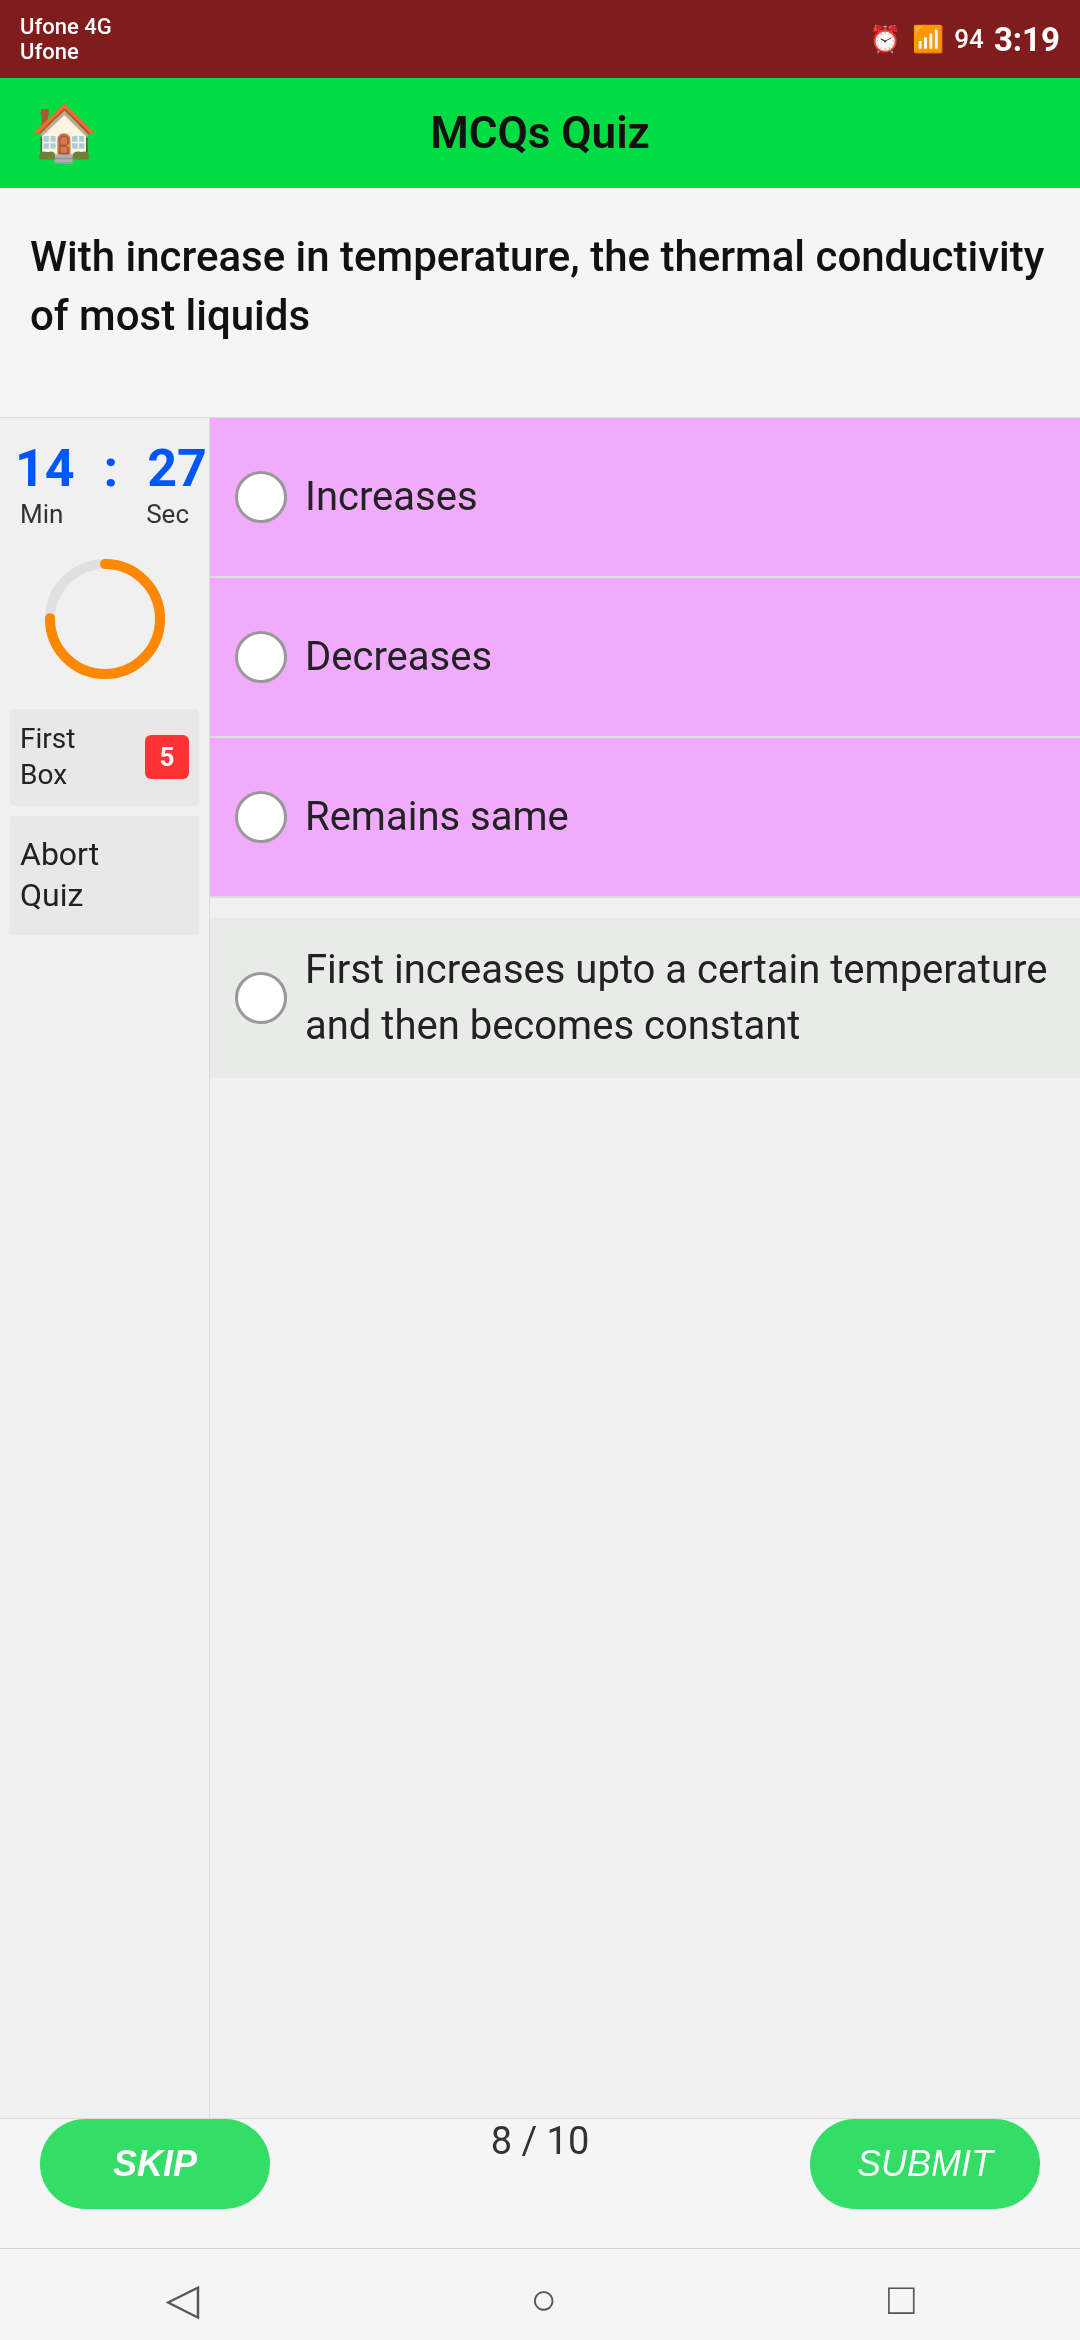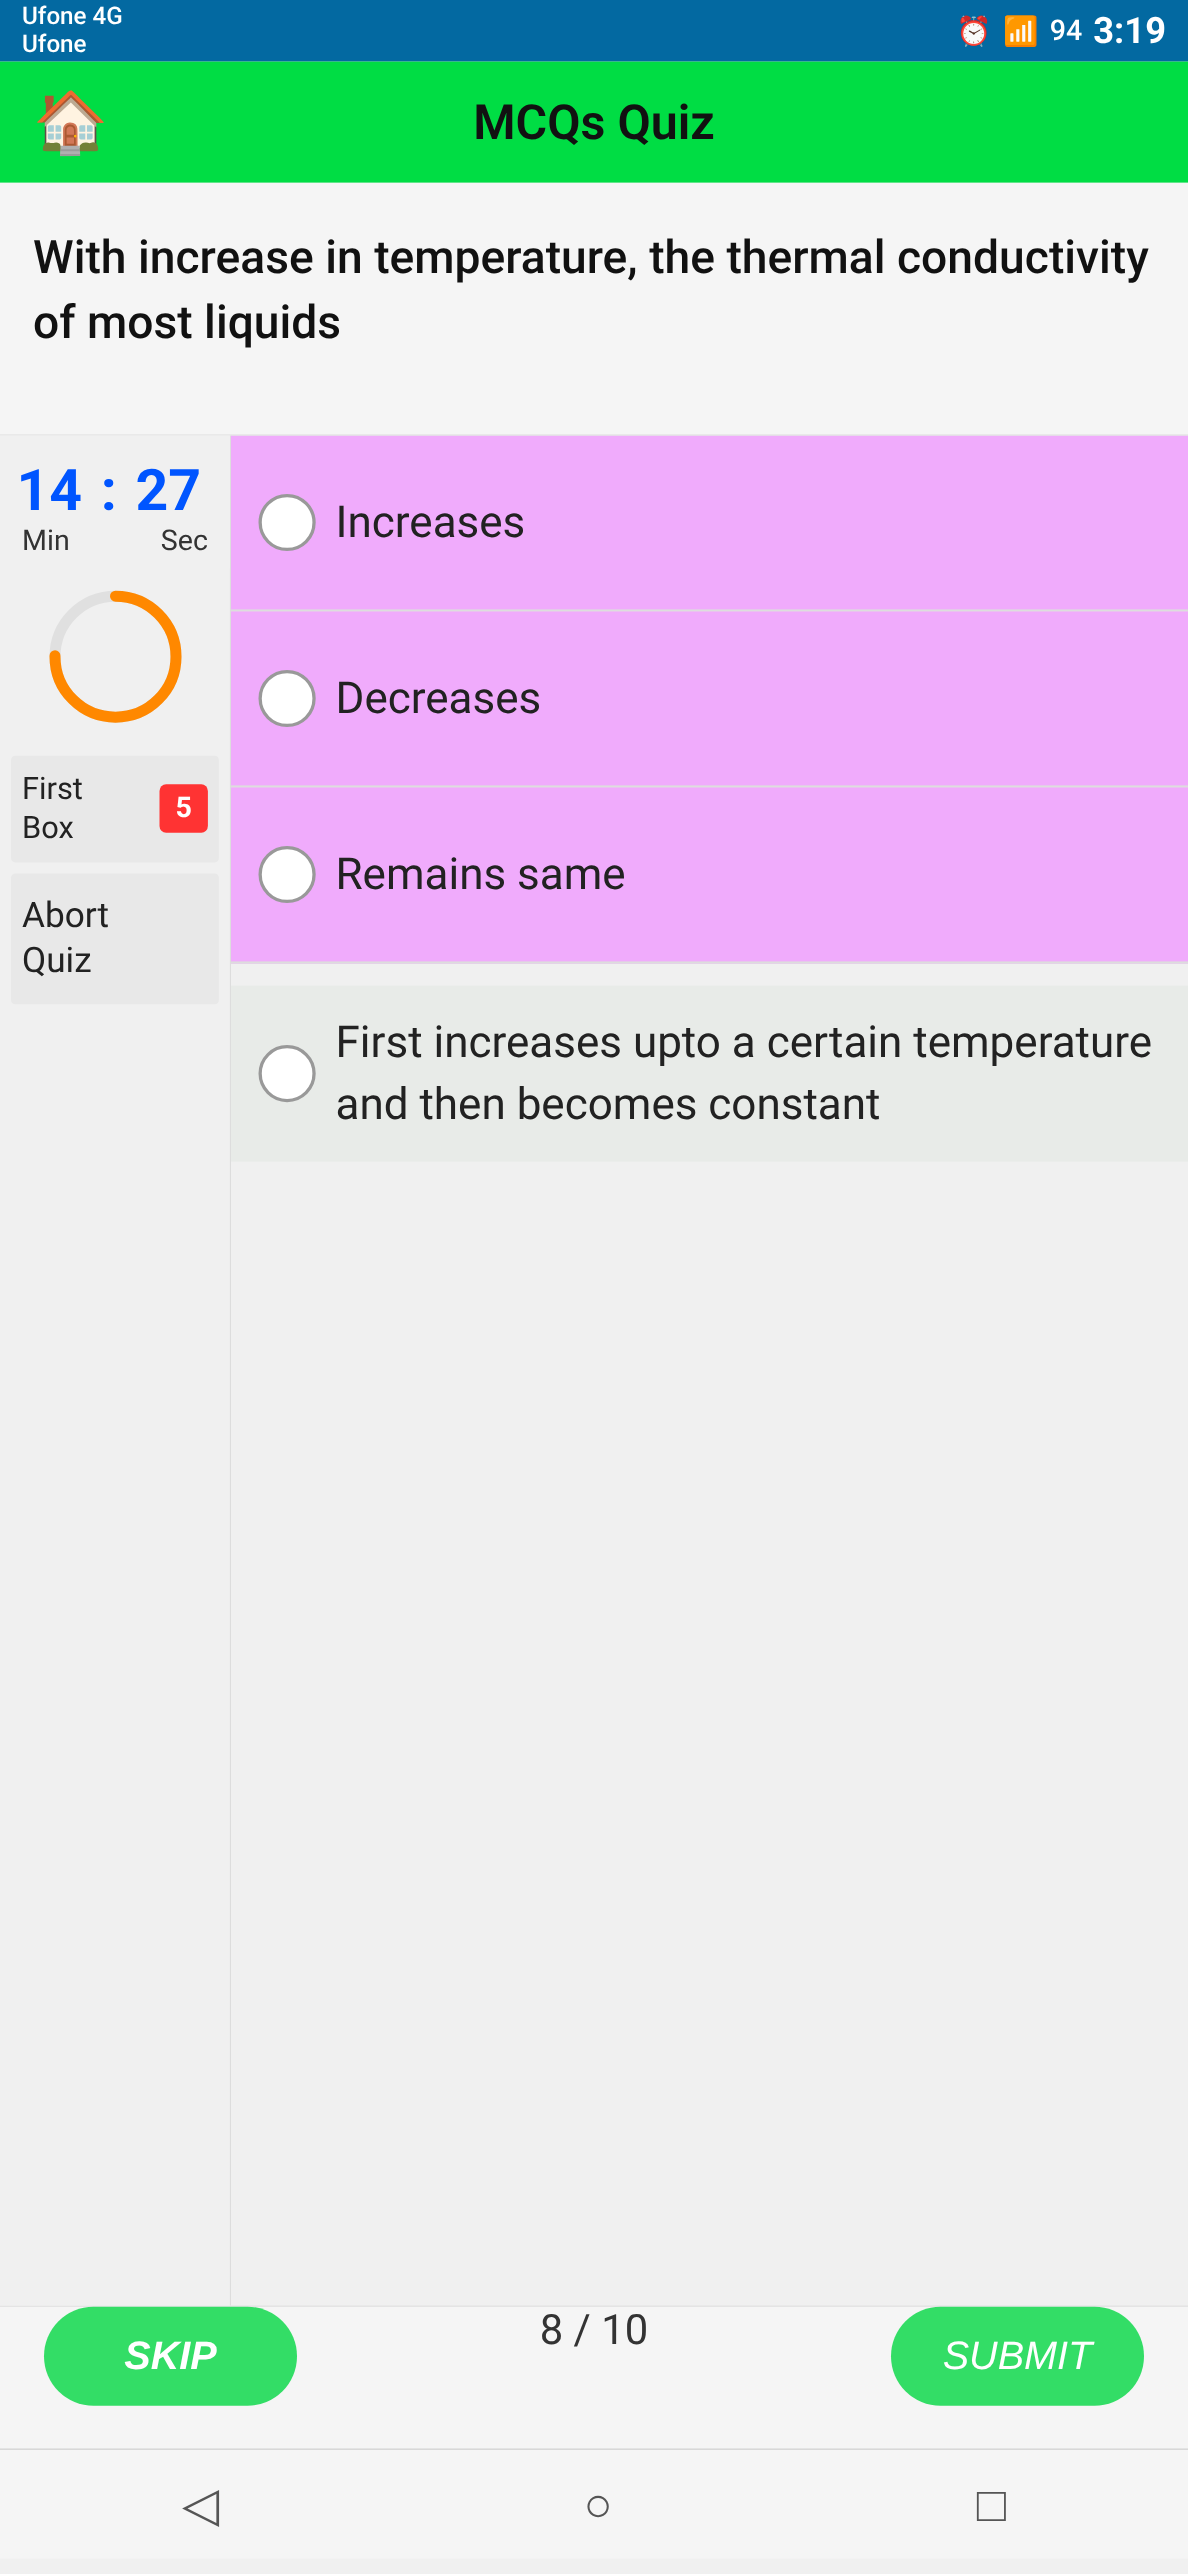--- a/index.html
+++ b/index.html
@@ -9,22 +9,22 @@
       height: 2340px;
       font-family: 'Roboto', Arial, sans-serif;
       background: #f0f0f0;
       overflow: hidden;
       position: relative;
     }
 
     
     .status-bar {
       width: 100%;
-      height: 56px;
-      background: #0369a1;
+      height: 78px;
+      background: #7f1d1d;
       display: flex;
       align-items: center;
       justify-content: space-between;
       padding: 0 20px;
     }
     .status-left {
       display: flex;
       flex-direction: column;
       color: white;
       font-size: 22px;
@@ -99,21 +99,21 @@
       border-right: 1px solid #ddd;
     }
 
     .timer-section {
       padding: 20px 15px 10px 15px;
       background: #f0f0f0;
     }
     .timer-display {
       display: flex;
       align-items: flex-end;
-      gap: 4px;
+      gap: 16px;
     }
     .timer-min {
       font-size: 52px;
       font-weight: bold;
       color: #0055ff;
     }
     .timer-colon {
       font-size: 52px;
       font-weight: bold;
       color: #0055ff;

